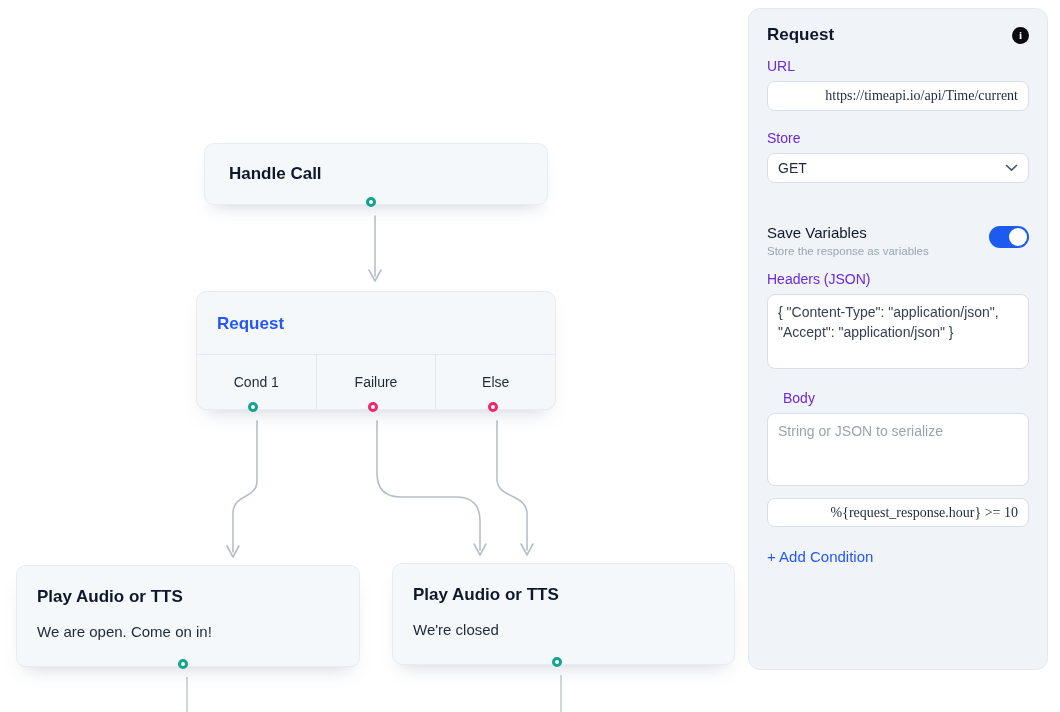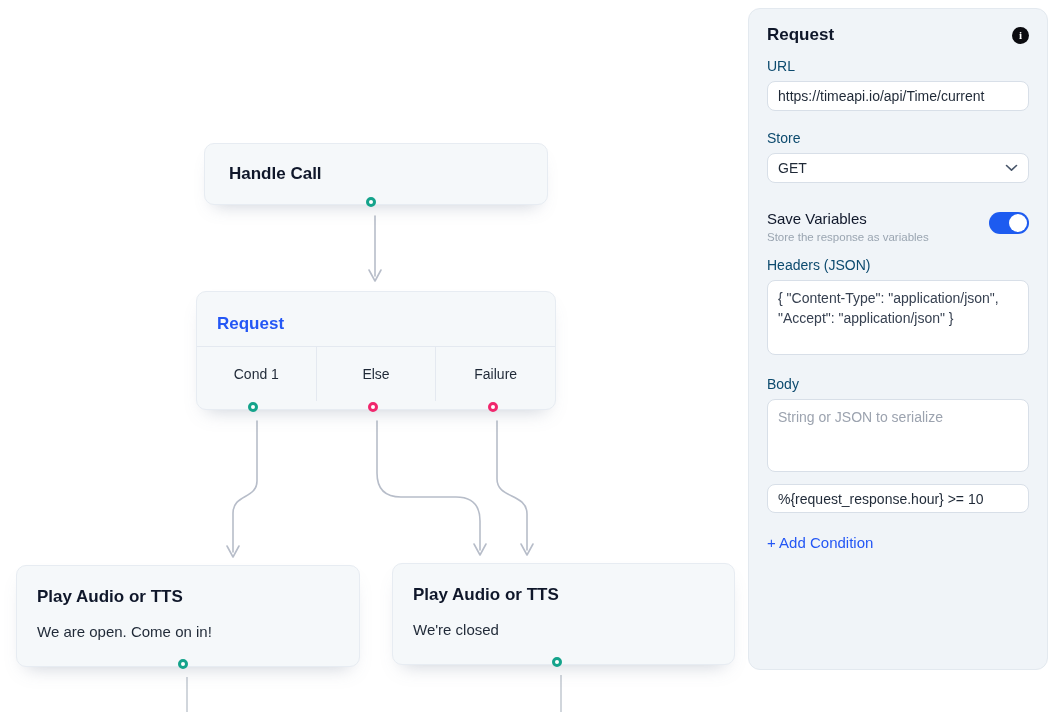--- a/index.html
+++ b/index.html
@@ -28,21 +28,21 @@
     color: #0f172a;
   }
   .node-subtitle {
     font-size: 15px;
     color: #1f2937;
   }
   #node-handle-call { left: 204px; top: 143px; width: 344px; height: 62px; padding: 20px 24px; }
   #node-request    { left: 196px; top: 291px; width: 360px; height: 119px; }
   #node-request .node-title { color: #2457f5; padding: 22px 20px 0 20px; }
   .branch-row {
-    position: absolute; left: 0; right: 0; bottom: 8px; height: 55px;
+    position: absolute; left: 0; right: 0; bottom: 0; height: 55px;
     display: flex; border-top: 1px solid #e4e9f0;
   }
   .branch-cell {
     flex: 1; display: flex; align-items: center; justify-content: center;
     font-size: 14px; color: #1f2937;
   }
   .branch-cell + .branch-cell { border-left: 1px solid #e4e9f0; }
 
   #node-play-open   { left: 16px;  top: 565px; width: 344px; height: 102px; padding: 21px 20px; }
   #node-play-closed { left: 392px; top: 563px; width: 343px; height: 102px; padding: 21px 20px; }
@@ -65,37 +65,37 @@
   }
   .panel-header { display: flex; align-items: center; justify-content: space-between; }
   .panel-title { font-size: 17px; font-weight: 700; color: #0f172a; }
   .info-badge {
     width: 17px; height: 17px; border-radius: 50%;
     background: #0b0b10; color: #ffffff;
     font-size: 11px; font-weight: 700; font-family: "Liberation Serif", serif;
     display: flex; align-items: center; justify-content: center;
     cursor: pointer;
   }
-  .field-label { font-size: 14px; color: #0c4a6e; margin-top: 13px; margin-bottom: 7px; }
+  .field-label { font-size: 14px; color: #6d28d9; margin-top: 13px; margin-bottom: 7px; }
   .text-input {
     width: 100%; height: 30px;
     background: #ffffff; border: 1px solid #d8dfe8; border-radius: 8px;
     padding: 0 10px; font-size: 14px; color: #1f2937;
-    font-family: Liberation Sans, sans-serif;
+    font-family: Liberation Serif, serif;
     outline: none;
-    text-overflow: clip; white-space: nowrap; overflow: hidden;
+    text-overflow: clip; white-space: nowrap; overflow: hidden; text-align: right;
   }
   .select-box {
     width: 100%; height: 30px;
     background: #ffffff; border: 1px solid #d8dfe8; border-radius: 8px;
     padding: 0 10px; font-size: 14px; color: #1f2937;
     display: flex; align-items: center; justify-content: space-between;
     cursor: pointer;
   }
-  .toggle-row { display: flex; align-items: flex-start; justify-content: space-between; margin-top: 27px; gap: 8px; }
+  .toggle-row { display: flex; align-items: flex-start; justify-content: space-between; margin-top: 41px; gap: 8px; }
   .toggle-label { font-size: 15px; color: #0f172a; }
   .toggle-desc { font-size: 11.5px; color: #9aa5b1; margin-top: 4px; }
   .toggle {
     width: 40px; height: 22px; border-radius: 11px;
     background: #1d5bf0; position: relative; cursor: pointer; flex: none; margin-top: 2px;
   }
   .toggle .knob {
     position: absolute; top: 2px; right: 2px;
     width: 18px; height: 18px; border-radius: 50%; background: #ffffff;
   }
@@ -146,22 +146,22 @@
 
   <div class="node" id="node-handle-call">
     <div class="node-title">Handle Call</div>
   </div>
   <div class="handle" style="left:366px; top:197px;"></div>
 
   <div class="node" id="node-request">
     <div class="node-title">Request</div>
     <div class="branch-row">
       <div class="branch-cell">Cond 1</div>
+      <div class="branch-cell">Failure</div>
       <div class="branch-cell">Else</div>
-      <div class="branch-cell">Failure</div>
     </div>
   </div>
   <div class="handle" style="left:248px; top:402px;"></div>
   <div class="handle pink" style="left:368px; top:402px;"></div>
   <div class="handle pink" style="left:488px; top:402px;"></div>
 
   <div class="node" id="node-play-open">
     <div class="node-title">Play Audio or TTS</div>
     <div class="node-subtitle">We are open. Come on in!</div>
   </div>
@@ -198,19 +198,19 @@
       <div class="toggle-desc">Store the response as variables</div>
     </div>
     <div class="toggle">
         <div class="knob"></div>
       </div>
   </div>
 
   <div class="field-label" style="margin-top:14px;">Headers (JSON)</div>
   <textarea class="textarea" id="headers-textarea" style="">{ "Content-Type": "application/json", "Accept": "application/json" }</textarea>
 
-  <div class="field-label" style="margin-top:17px;">Body</div>
+  <div class="field-label" style="margin-top:17px;margin-left:16px;">Body</div>
   <textarea class="textarea" id="body-textarea" placeholder="String or JSON to serialize" style=""></textarea>
 
   <input class="text-input" id="condition-input" value="%{request_response.hour} &gt;= 10" style="">
 
   <a class="add-condition">+ Add Condition</a>
 </div>
 
 </body></html>

